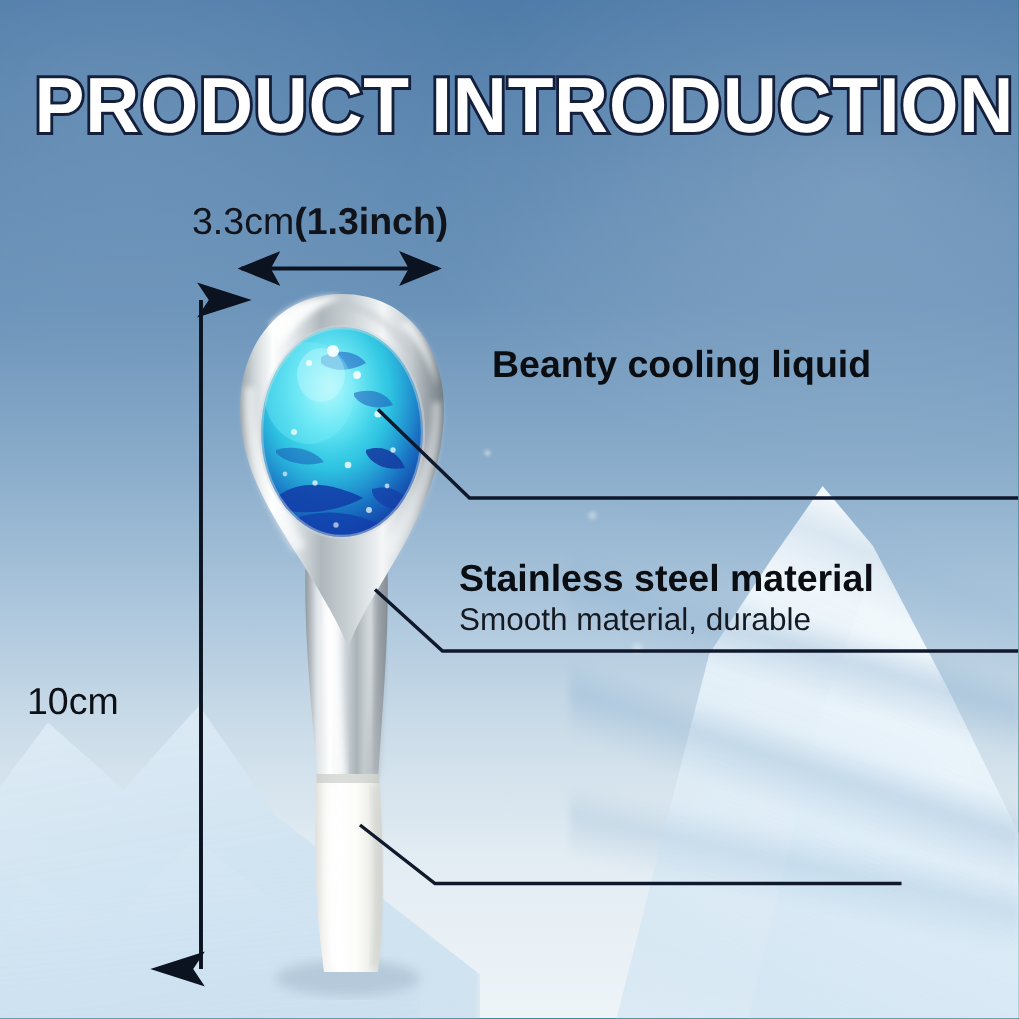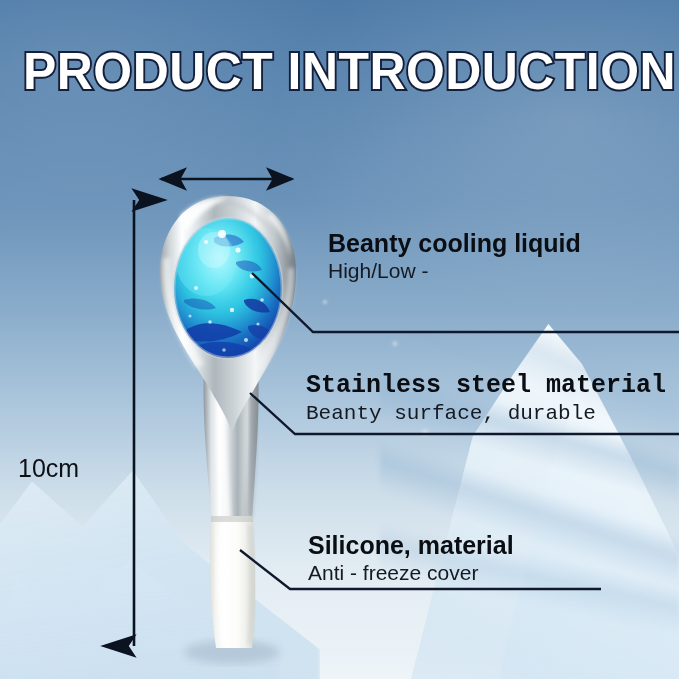--- a/index.html
+++ b/index.html
@@ -104,21 +104,21 @@
 
   
   .callout{position:absolute;}
   .callout .c-title{
     font-size:25px;line-height:30px;font-weight:bold;color:#0a0d12;white-space:nowrap;
   }
   .callout .c-sub{
     font-size:21px;line-height:26px;color:#151a22;white-space:nowrap;
   }
   .c1{left:328px;top:228px;}
-  .c2{left:306px;top:371px;font-family:Liberation Mono, monospace;}
+  .c2{left:306px;top:371px;}
   .c3{left:308px;top:530px;}
 
   svg.overlay{position:absolute;left:0;top:0;width:679px;height:679px;pointer-events:none;}
 
   
   #product{position:absolute;left:0;top:0;width:679px;height:679px;}
 </style>
 </head>
 <body>
 
@@ -266,33 +266,31 @@
 
     <polyline points="252,273 313,332 679,332" fill="none" stroke="#10182c" stroke-width="2.3"></polyline>
 
     <polyline points="250,393 295,434 679,434" fill="none" stroke="#10182c" stroke-width="2.3"></polyline>
 
     <polyline points="240,550 290,589 601,589" fill="none" stroke="#10182c" stroke-width="2.3"></polyline>
   </svg>
 
   <div class="title">PRODUCT INTRODUCTION</div>
 
+  <div class="dim-top">
+    <span>3.3cm</span><b>(1.3inch)</b>
+  </div>
 
   <div class="dim-left">
     <span>10cm</span>
   </div>
 
   <div class="callout c1">
     <div class="c-title">Beanty cooling liquid</div>
-    <div class="c-sub">High/Low -</div>
   </div>
 
   <div class="callout c2">
     <div class="c-title">Stainless steel material</div>
-    <div class="c-sub">Beanty surface, durable</div>
-  </div>
-
-  <div class="callout c3">
-    <div class="c-title">Silicone, material</div>
-    <div class="c-sub">Anti - freeze cover</div>
-  </div>
+    <div class="c-sub">Smooth material, durable</div>
+  </div>
+
 
 </div>
 
 </body></html>

